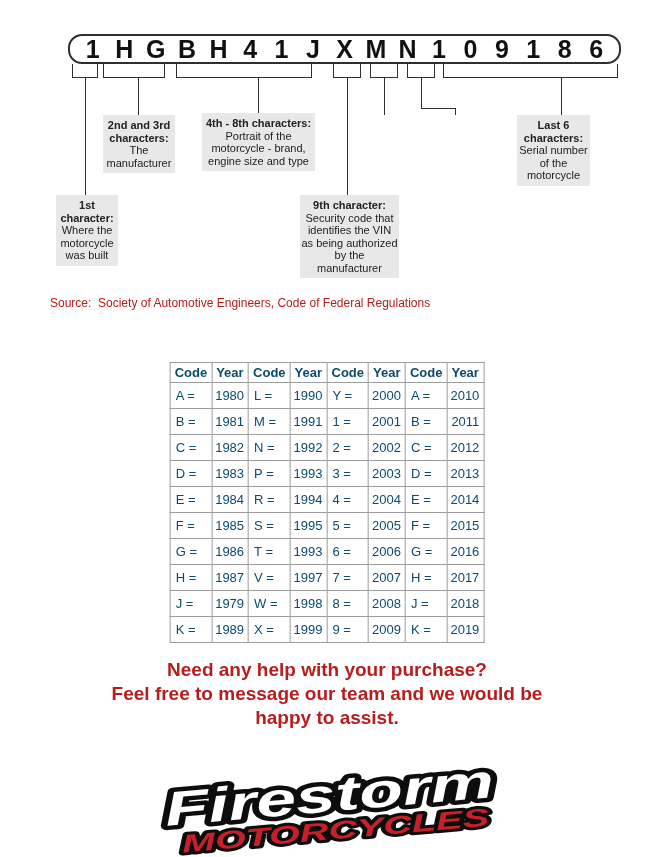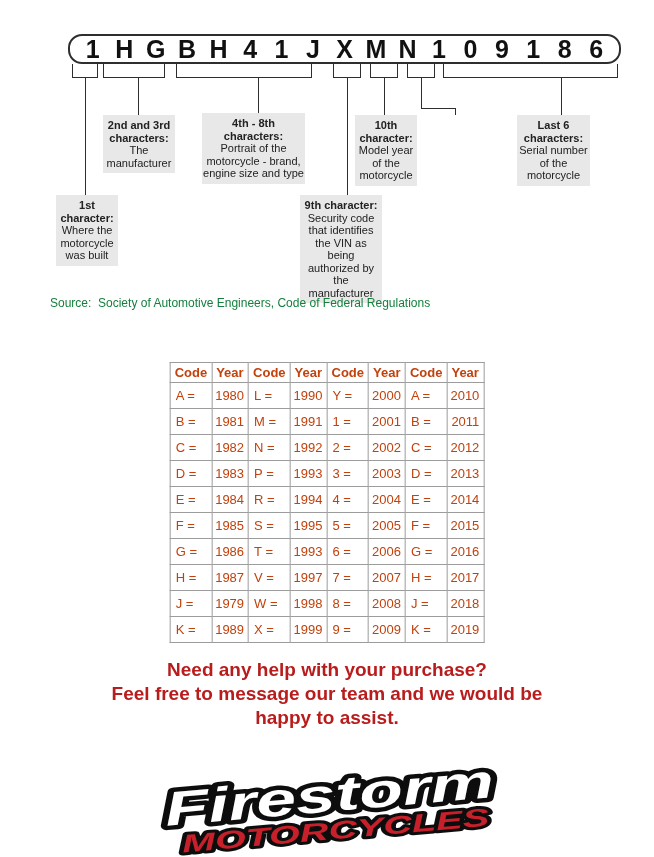--- a/index.html
+++ b/index.html
@@ -38,32 +38,32 @@
   .l6c { left:455px; top:108px; height:7px; }
   .l7  { left:561px; top:78px; height:37px; }
 
   .label-box {
     position:absolute; background:#e8e8e8; color:#222;
     font-size:11px; line-height:12.5px; text-align:center; padding:4px 1px;
   }
   .lb-title { font-weight:bold; }
   .box1 { left:56px;  top:195px; width:62px; }
   .box2 { left:103px; top:115px; width:72px; }
-  .box3 { left:202px; top:113px; width:103px; }
-  .box4 { left:300px; top:195px; width:82px; }
+  .box3 { left:202px; top:113px; width:113px; }
+  .box4 { left:300px; top:195px; width:99px; }
   .box5 { left:355px; top:115px; width:62px; }
   .box6 { left:424px; top:115px; width:62px; }
   .box7 { left:517px; top:115px; width:73px; }
 
-  .source { position:absolute; left:50px; top:296px; font-size:12px; color:#15803d; white-space:pre; }
+  .source { position:absolute; left:50px; top:296px; font-size:12px; color:#b91c1c; white-space:pre; }
 
   
   .year-table {
     position:absolute; top:362px; left:50%; transform:translateX(-50%);
-    border-collapse:collapse; font-size:13px; color:#c2410c; background:#fff;
+    border-collapse:collapse; font-size:13px; color:#0c4a6e; background:#fff;
   }
   .year-table th, .year-table td { border:1px solid #9c9c9c; }
   .year-table th { font-weight:bold; text-align:left; padding:2px 4px 2px 4px; }
   .year-table td.c { text-align:left;  padding:5px 3px 5px 5px; min-width:33px; }
   .year-table td.y { text-align:right; padding:5px 4px 5px 3px; min-width:31px; }
 
   
   .help {
     position:absolute; top:658px; left:0; width:654px; text-align:center;
     font-weight:bold; font-size:19px; line-height:24px; color:#b91c1c;
@@ -125,24 +125,20 @@
     <div class="lb-desc">The manufacturer</div>
   </div>
   <div class="label-box box3">
     <div class="lb-title">4th - 8th characters:</div>
     <div class="lb-desc">Portrait of the motorcycle - brand, engine size and type</div>
   </div>
   <div class="label-box box4">
     <div class="lb-title">9th character:</div>
     <div class="lb-desc">Security code that identifies the VIN as being authorized by the manufacturer</div>
   </div>
-  <div class="label-box box5">
-    <div class="lb-title">10th character:</div>
-    <div class="lb-desc">Model year of the motorcycle</div>
-  </div>
   <div class="label-box box7">
     <div class="lb-title">Last 6 characters:</div>
     <div class="lb-desc">Serial number of the motorcycle</div>
   </div>
 
   <div class="source">Source:  Society of Automotive Engineers, Code of Federal Regulations</div>
 
   <table class="year-table">
     <thead>
       <tr>

